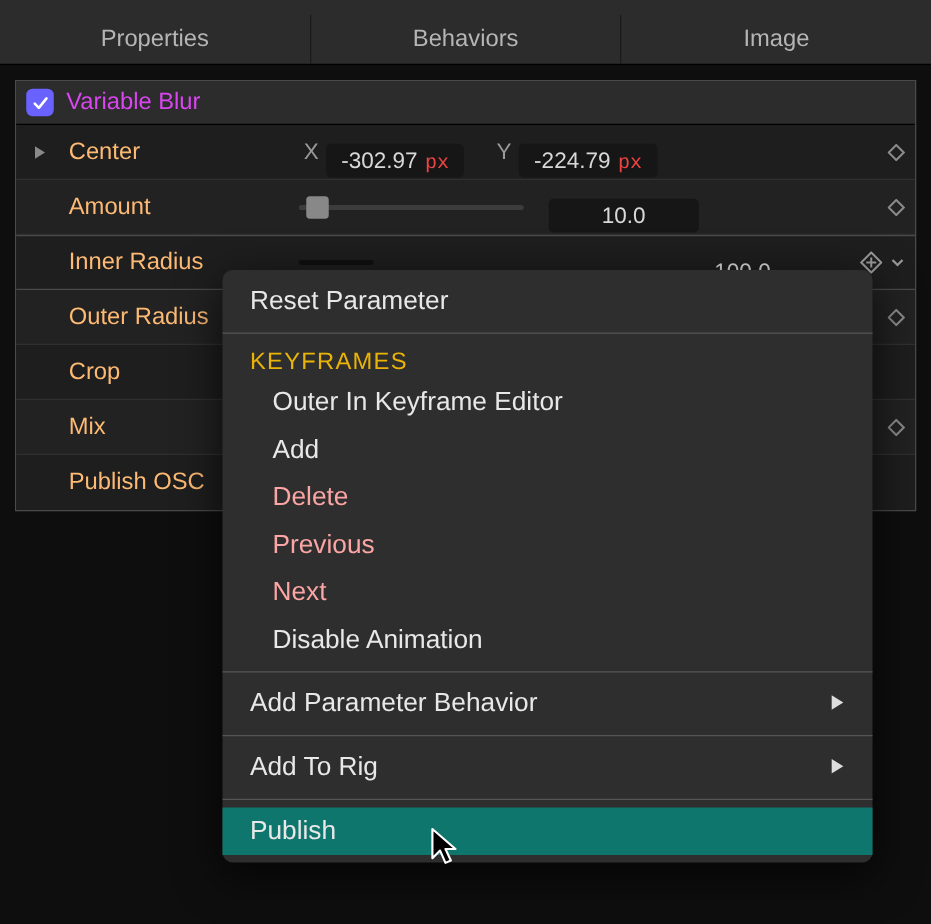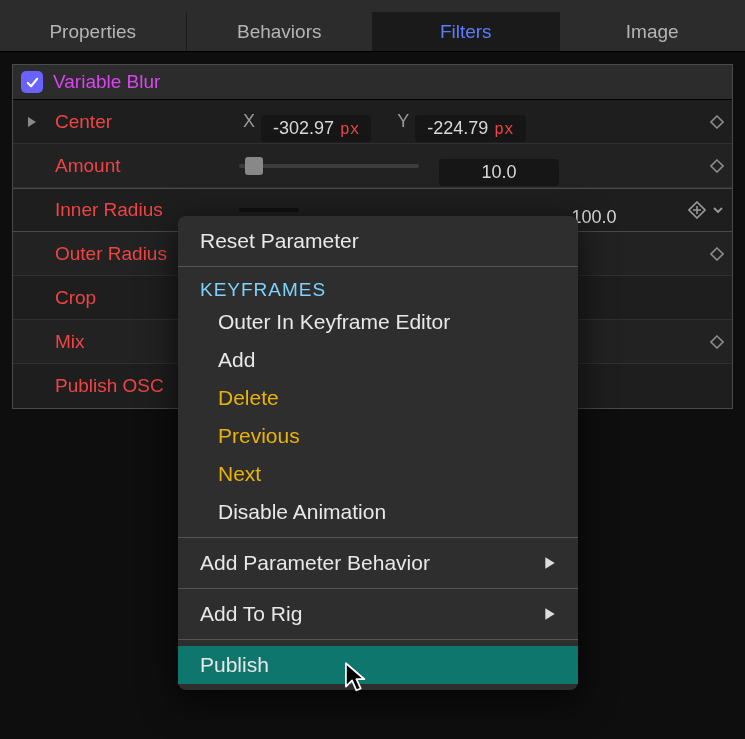--- a/index.html
+++ b/index.html
@@ -77,21 +77,21 @@
     .disclosure {
       width: 18px;
       display: flex;
       align-items: center;
       color: #888;
       margin-right: 6px;
     }
     .disclosure svg { width: 10px; height: 12px; }
     .row-label {
       width: 188px;
-      color: #ef4444;
+      color: #fdba74;
       font-size: 19px;
       padding-left: 4px;
       white-space: nowrap;
       overflow: hidden;
     }
     .controls {
       flex: 1;
       display: flex;
       align-items: center;
     }
@@ -151,41 +151,41 @@
     .diamond svg { width: 14px; height: 14px; }
     .diamond.active svg { width: 18px; height: 18px; }
     .chev { display:inline-flex; color:#888; }
     .chev svg{ width:12px; height:12px; }
 
     
     .context-menu {
       position: absolute;
       left: 178px;
       top: 216px;
-      width: 400px;
+      width: 520px;
       background: #2e2e2e;
       border-radius: 8px;
       box-shadow: 0 10px 36px rgba(0,0,0,0.7);
       padding: 6px 0;
       color: #e8e8e8;
       font-size: 21px;
     }
     .menu-item {
       padding: 7px 22px;
       display: flex;
       align-items: center;
       justify-content: space-between;
       cursor: default;
     }
     .menu-item.indent { padding-left: 40px; }
-    .menu-item.disabled { color: #eab308; }
+    .menu-item.disabled { color: #fca5a5; }
     .menu-item.hover { background: #0f766e; }
     .menu-section {
       padding: 6px 22px 2px 22px;
-      color: #7dd3fc;
+      color: #eab308;
       letter-spacing: 1px;
       font-size: 19px;
     }
     .menu-sep {
       height: 1px;
       background: #555;
       margin: 6px 0;
     }
     .submenu-arrow {
       color: #ddd;
@@ -198,21 +198,20 @@
       pointer-events: none;
     }
     .cursor svg { width: 26px; height: 32px; }
   </style>
 </head>
 <body>
 
 <div class="tabs">
   <div class="tab">Properties</div>
   <div class="tab">Behaviors</div>
-  <div class="tab active">Filters</div>
   <div class="tab">Image</div>
 </div>
 
 <div class="panel">
   <div class="filter-header">
     <div class="checkbox">
       <svg viewBox="0 0 16 16">
           <path d="M3 8.5 L6.5 12 L13 4" stroke="#fff" stroke-width="2.2" fill="none" stroke-linecap="round" stroke-linejoin="round"></path>
         </svg>
     </div>

